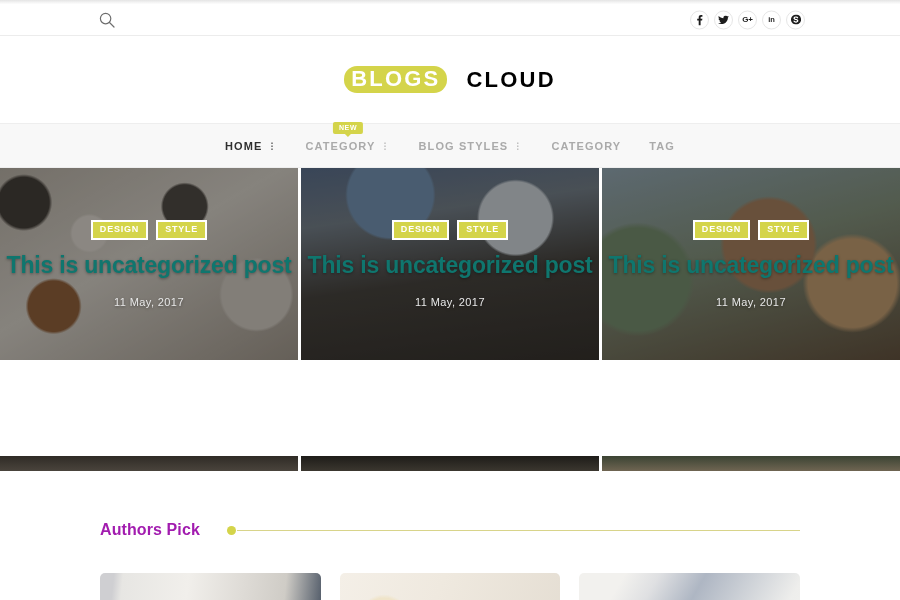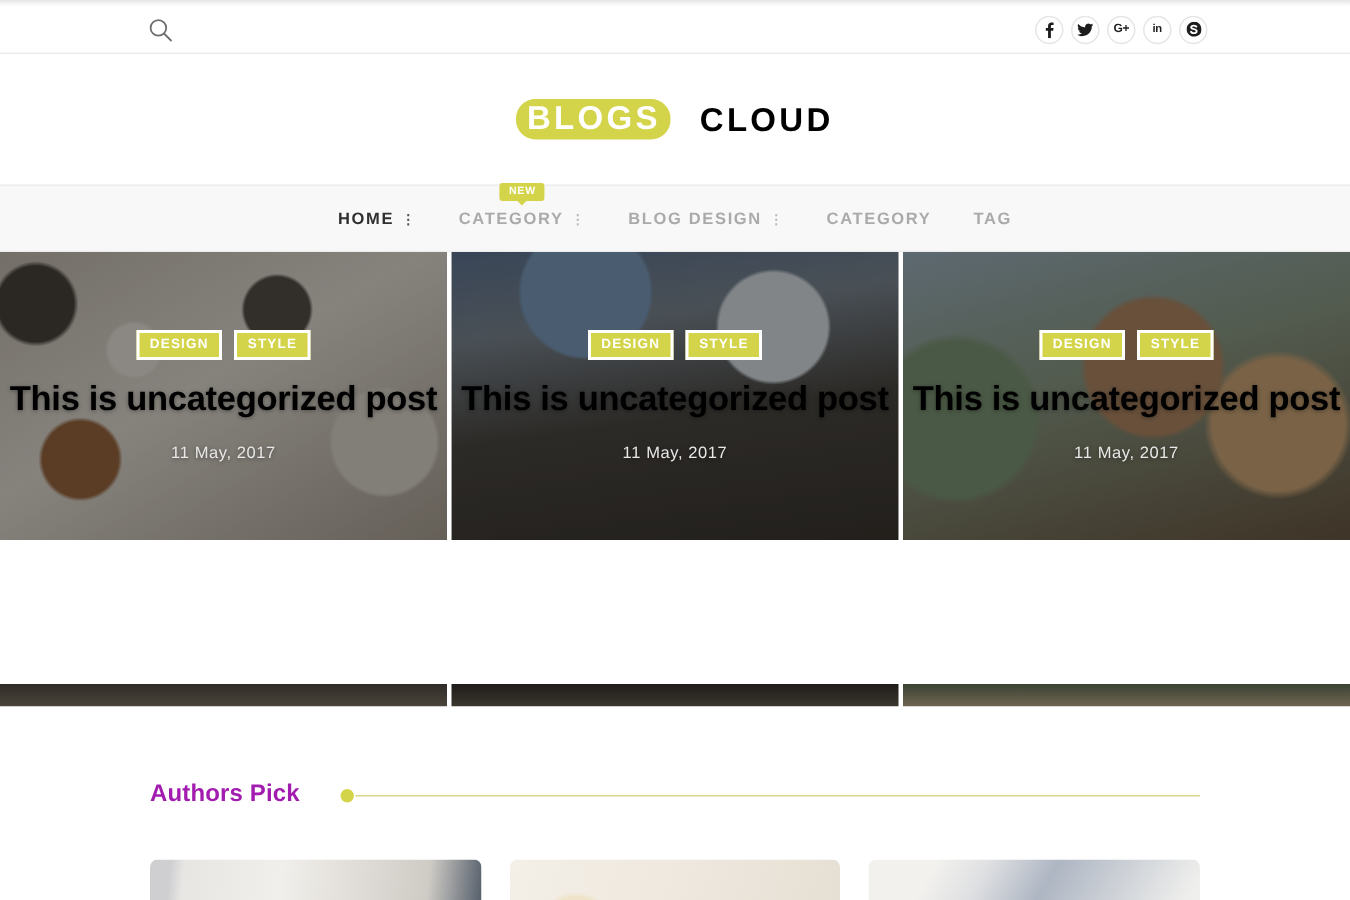--- a/index.html
+++ b/index.html
@@ -138,21 +138,21 @@
     padding:0 10px; text-align:center;
   }
   .tag-row { display:flex; gap:8px; margin-bottom:13px; }
   .tag {
     background:#d4d44a; color:#ffffff;
     border:2px solid #ffffff;
     font-size:9px; font-weight:bold; letter-spacing:.8px;
     padding:3px 7px 4px; line-height:1; cursor:pointer;
   }
   .slide-title {
-    color:#000000; font-size:23px; font-weight:bold;
+    color:#0f766e; font-size:23px; font-weight:bold;
     letter-spacing:-0.2px; line-height:1.12;
     text-shadow:0 1px 3px rgba(0,0,0,.35);
     cursor:pointer; white-space:nowrap;
   }
   .slide-date {
     margin-top:17px; color:#e8e8e8;
     font-size:11px; letter-spacing:.4px;
     text-shadow:0 1px 3px rgba(0,0,0,.4);
   }
 
@@ -262,21 +262,21 @@
         <span class="caret">⋮</span>
       </div>
 
       <div class="nav-item">
         <span class="nav-badge">NEW</span>
         <span>CATEGORY</span>
         <span class="caret">⋮</span>
       </div>
 
       <div class="nav-item">
-        <span>BLOG DESIGN</span>
+        <span>BLOG STYLES</span>
         <span class="caret">⋮</span>
       </div>
 
       <div class="nav-item">
         <span>CATEGORY</span>
       </div>
 
       <div class="nav-item">
         <span>TAG</span>
       </div>

